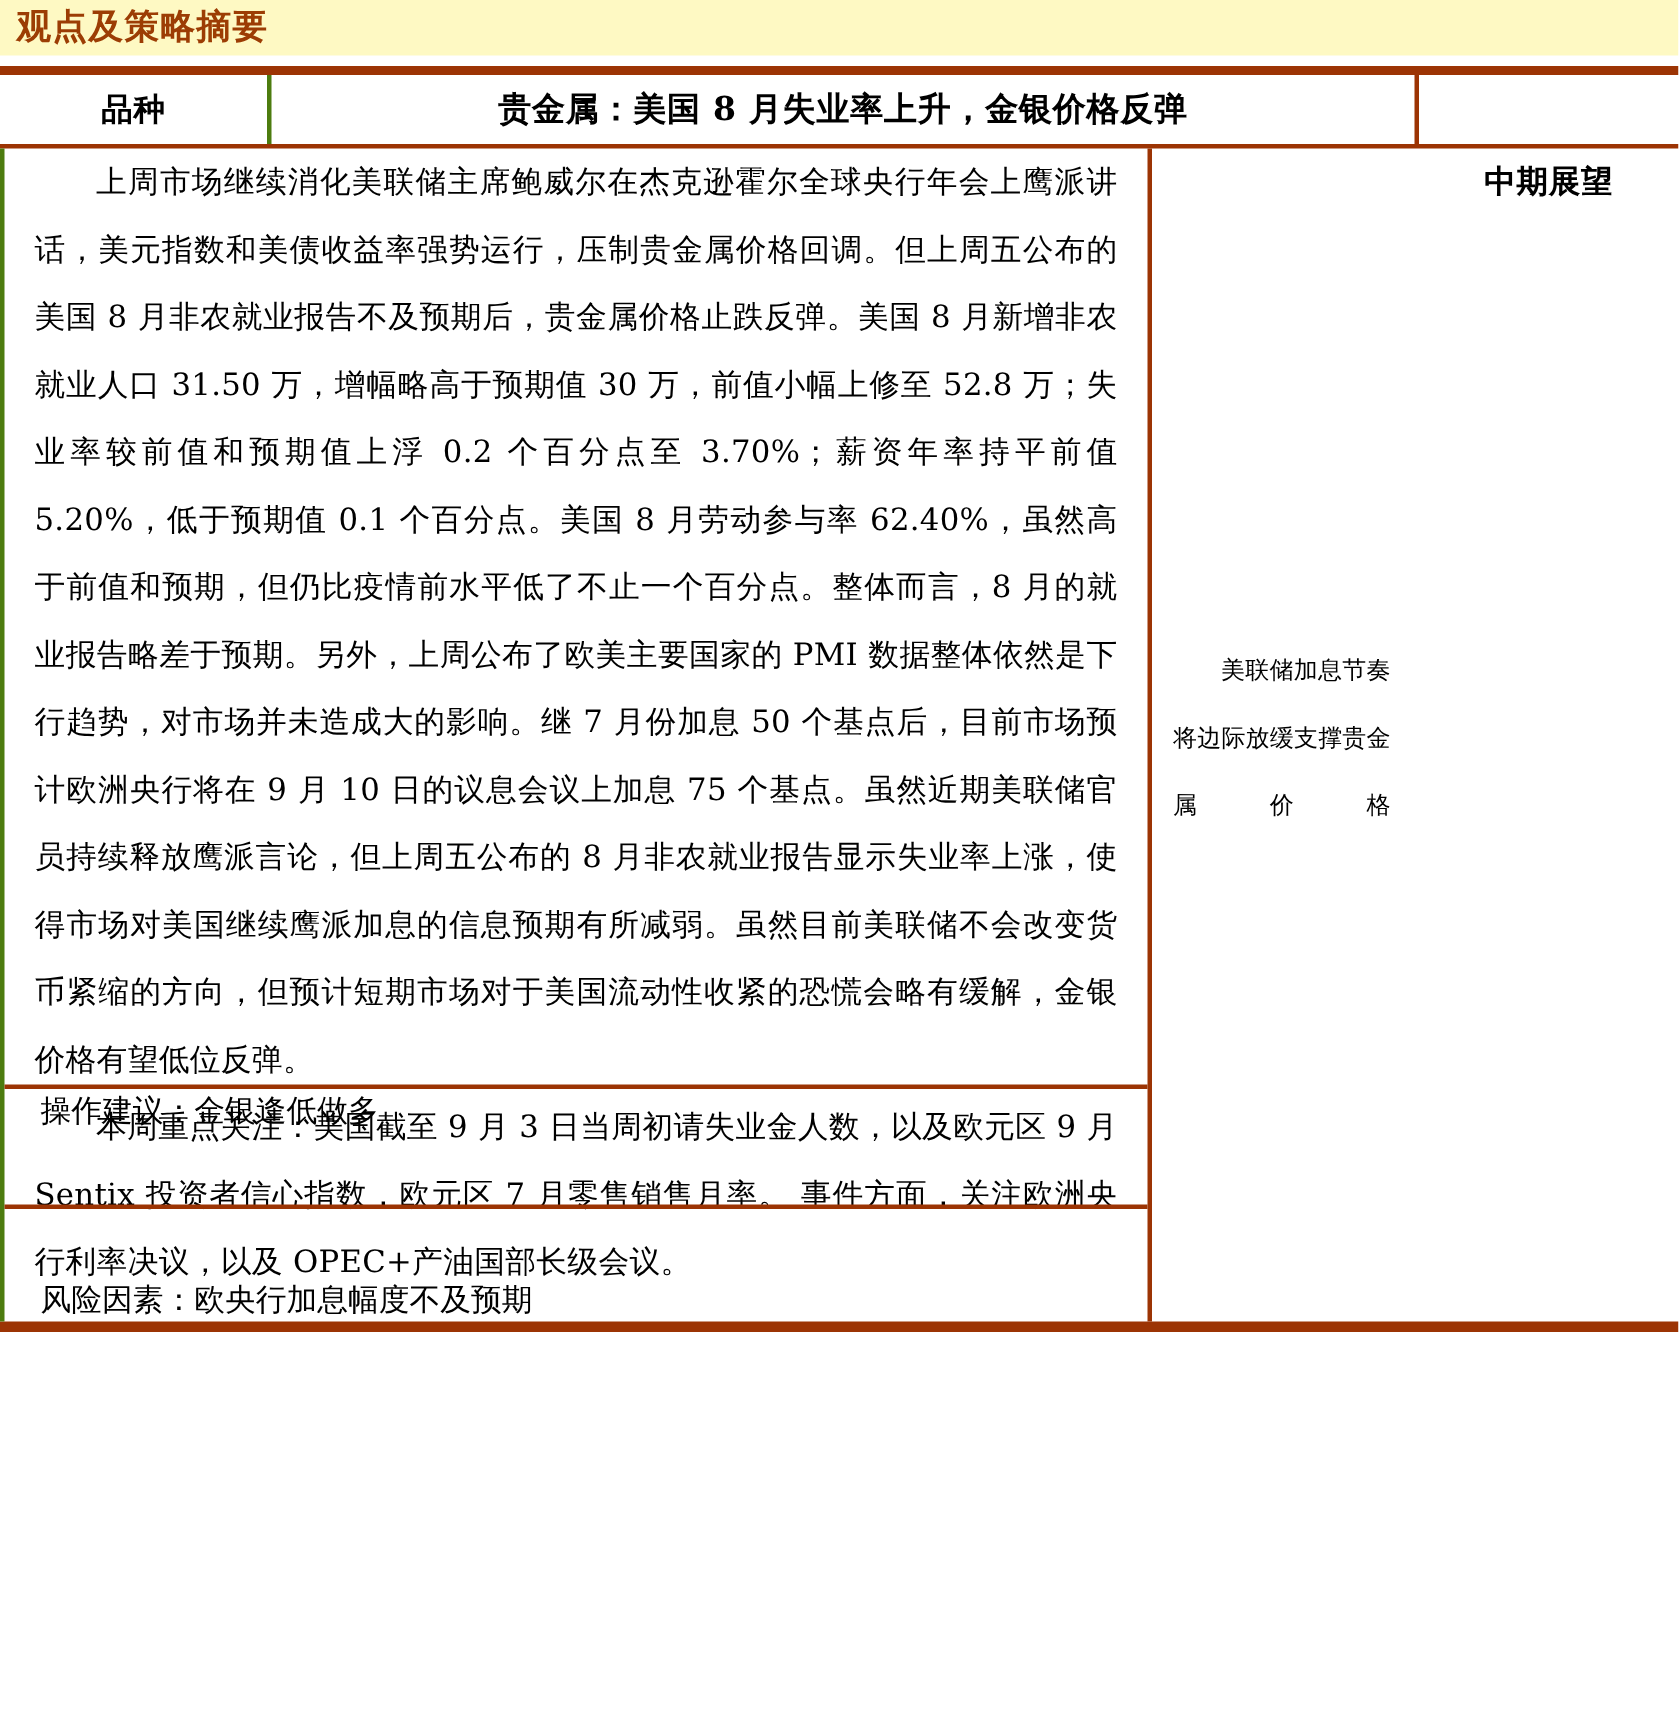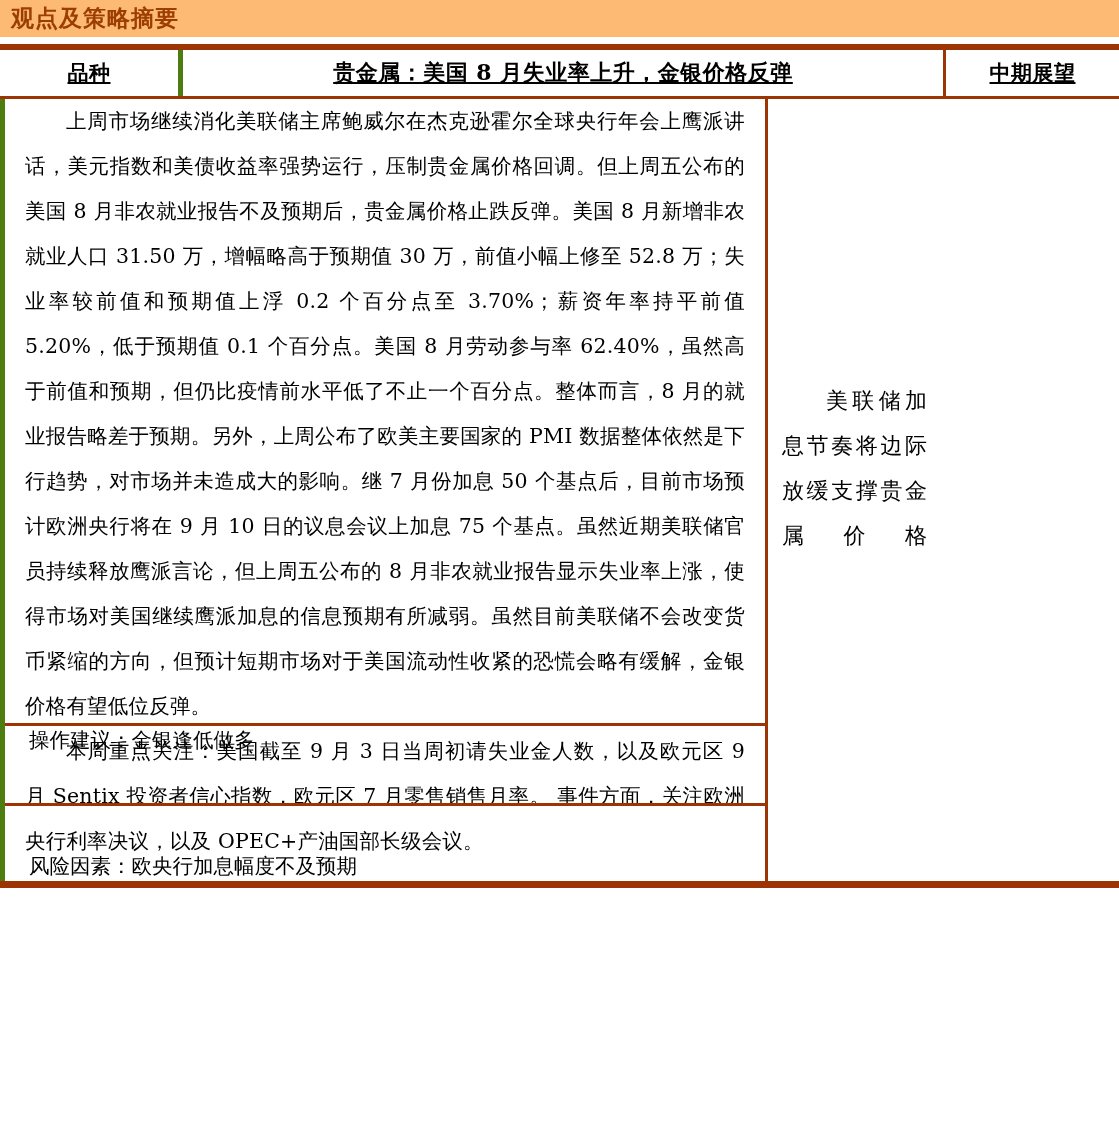--- a/index.html
+++ b/index.html
@@ -11,21 +11,21 @@
     width: 1119px;
     height: 1147px;
     font-family: "Liberation Serif", "DejaVu Serif", serif;
     color: #000000;
     overflow: hidden;
   }
 
   
   .banner {
     height: 37px;
-    background: #fdba74;
+    background: #fef9c3;
     display: flex;
     align-items: center;
     padding-left: 11px;
     box-sizing: border-box;
   }
   .banner-title {
     font-family: "DejaVu Sans", "Liberation Sans", sans-serif;
     font-weight: bold;
     font-size: 23px;
     letter-spacing: 1px;
@@ -46,28 +46,27 @@
   }
   .rule-bottom {
     height: 7px;
     background: #9c3404;
   }
 
   .grid {
     display: flex;
     width: 1119px;
     box-sizing: border-box;
-    text-decoration: underline;
   }
 
   
   .col-variety  { width: 178px; flex: 0 0 178px; box-sizing: border-box; }
   .col-main     { width: 768px; flex: 0 0 768px; box-sizing: border-box;
-                  border-left: 5px solid #4d7c0f; border-right: 3px solid #9c3404; }
-  .col-outlook  { width: 173px; flex: 0 0 173px; box-sizing: border-box; }
+                  border-left: 3px solid #4d7c0f; border-right: 3px solid #9c3404; }
+  .col-outlook  { width: 173px; flex: 0 0 173px; box-sizing: border-box; margin-top: 48px; }
 
   
   .header-row { height: 46px; }
   .header-row .cell {
     display: flex;
     align-items: center;
     justify-content: center;
     height: 46px;
     box-sizing: border-box;
   }
@@ -151,21 +150,21 @@
   }
 
   .outlook-cell {
     box-sizing: border-box;
     padding: 0 14px;
     display: flex;
     align-items: center;
   }
   .outlook-text {
     font-family: "DejaVu Serif", "Liberation Serif", serif;
-    font-size: 22px;
+    font-size: 16px;
     line-height: 45px;
     text-align: justify;
     text-justify: inter-ideograph;
     text-indent: 2em;
     margin: 0;
     width: 100%;
   }
   
   .outlook-text::after {
     content: "";

